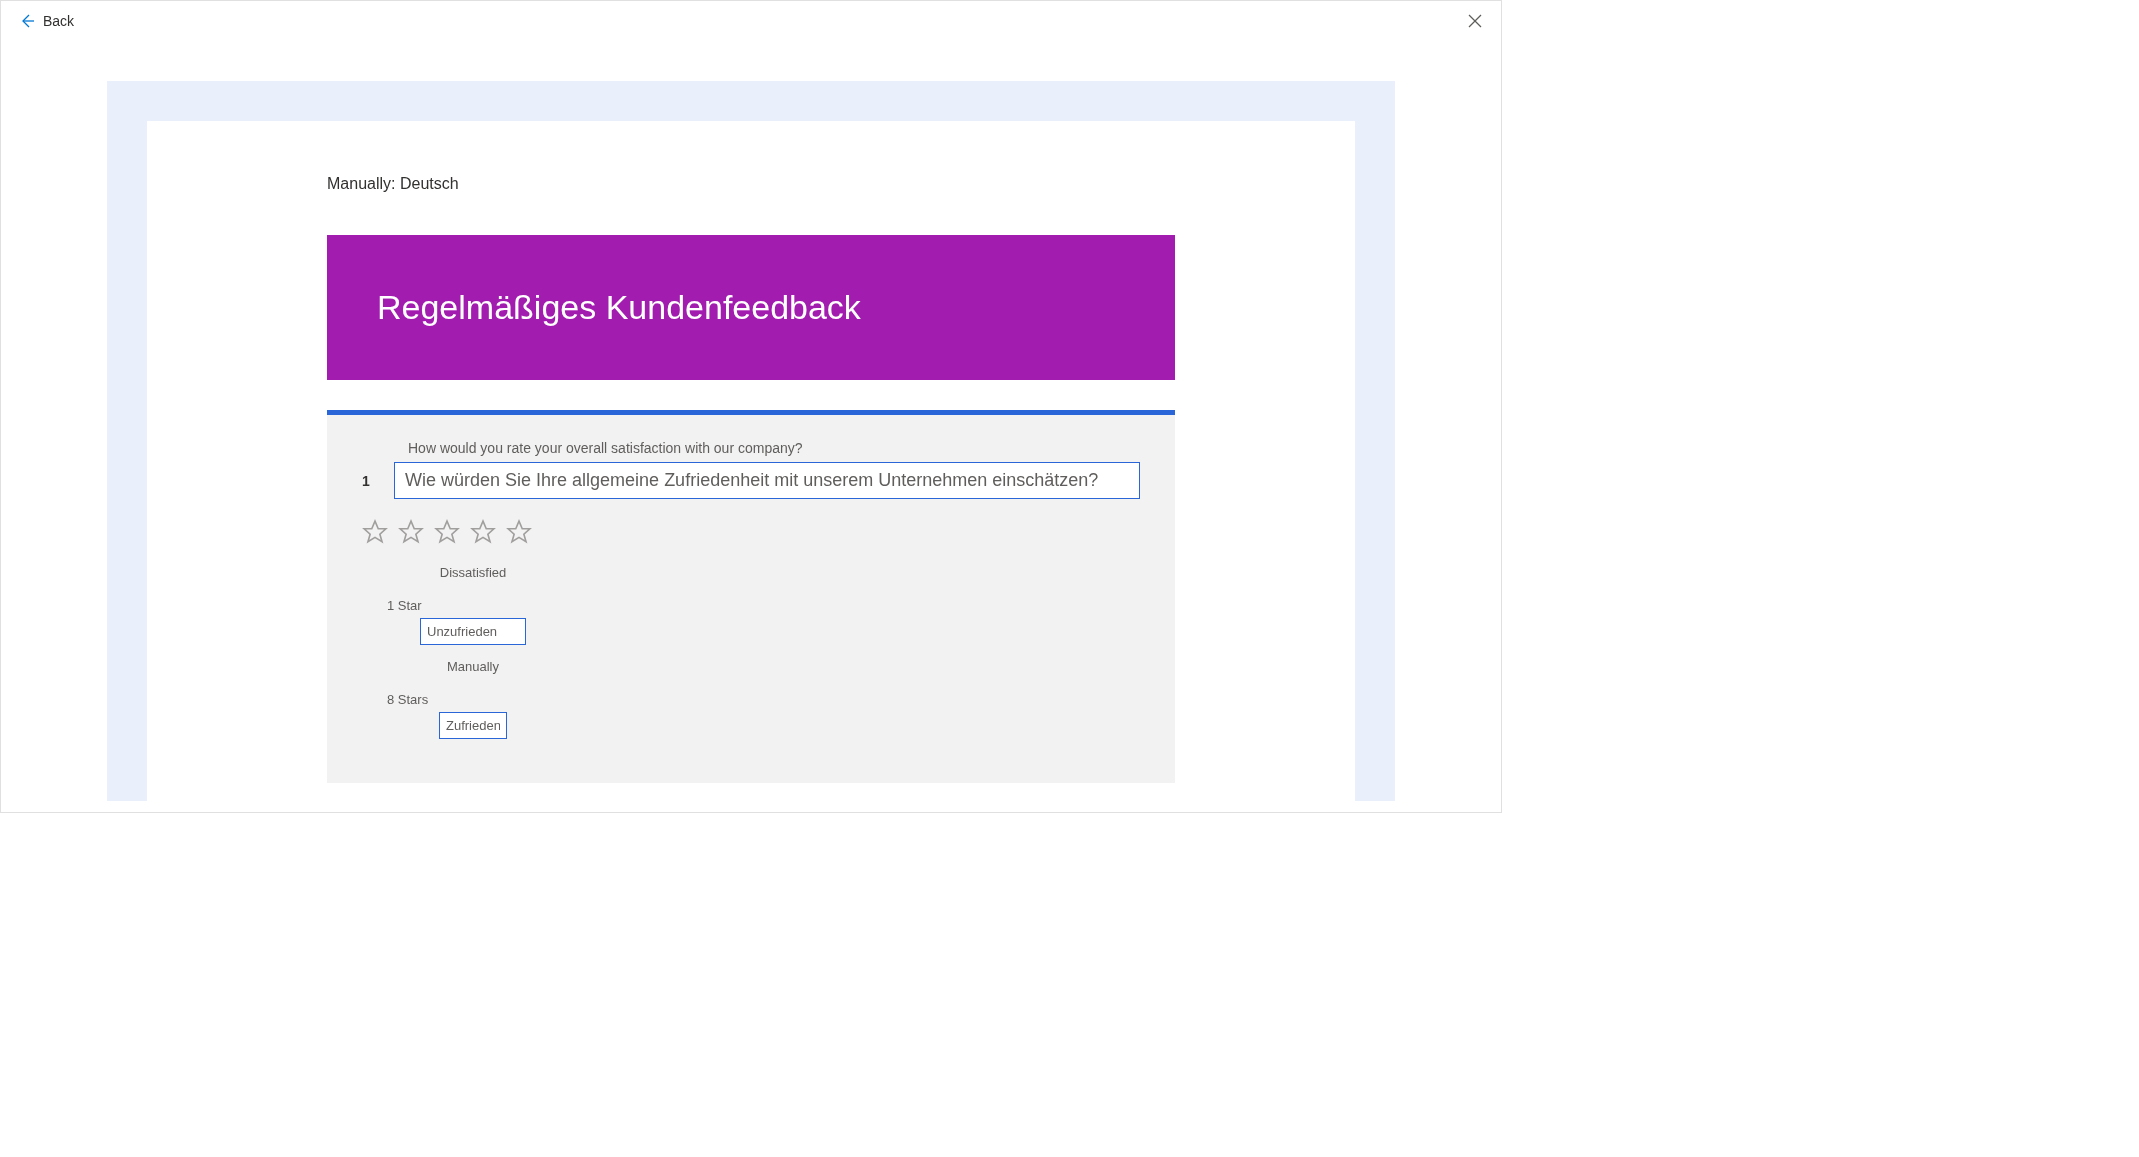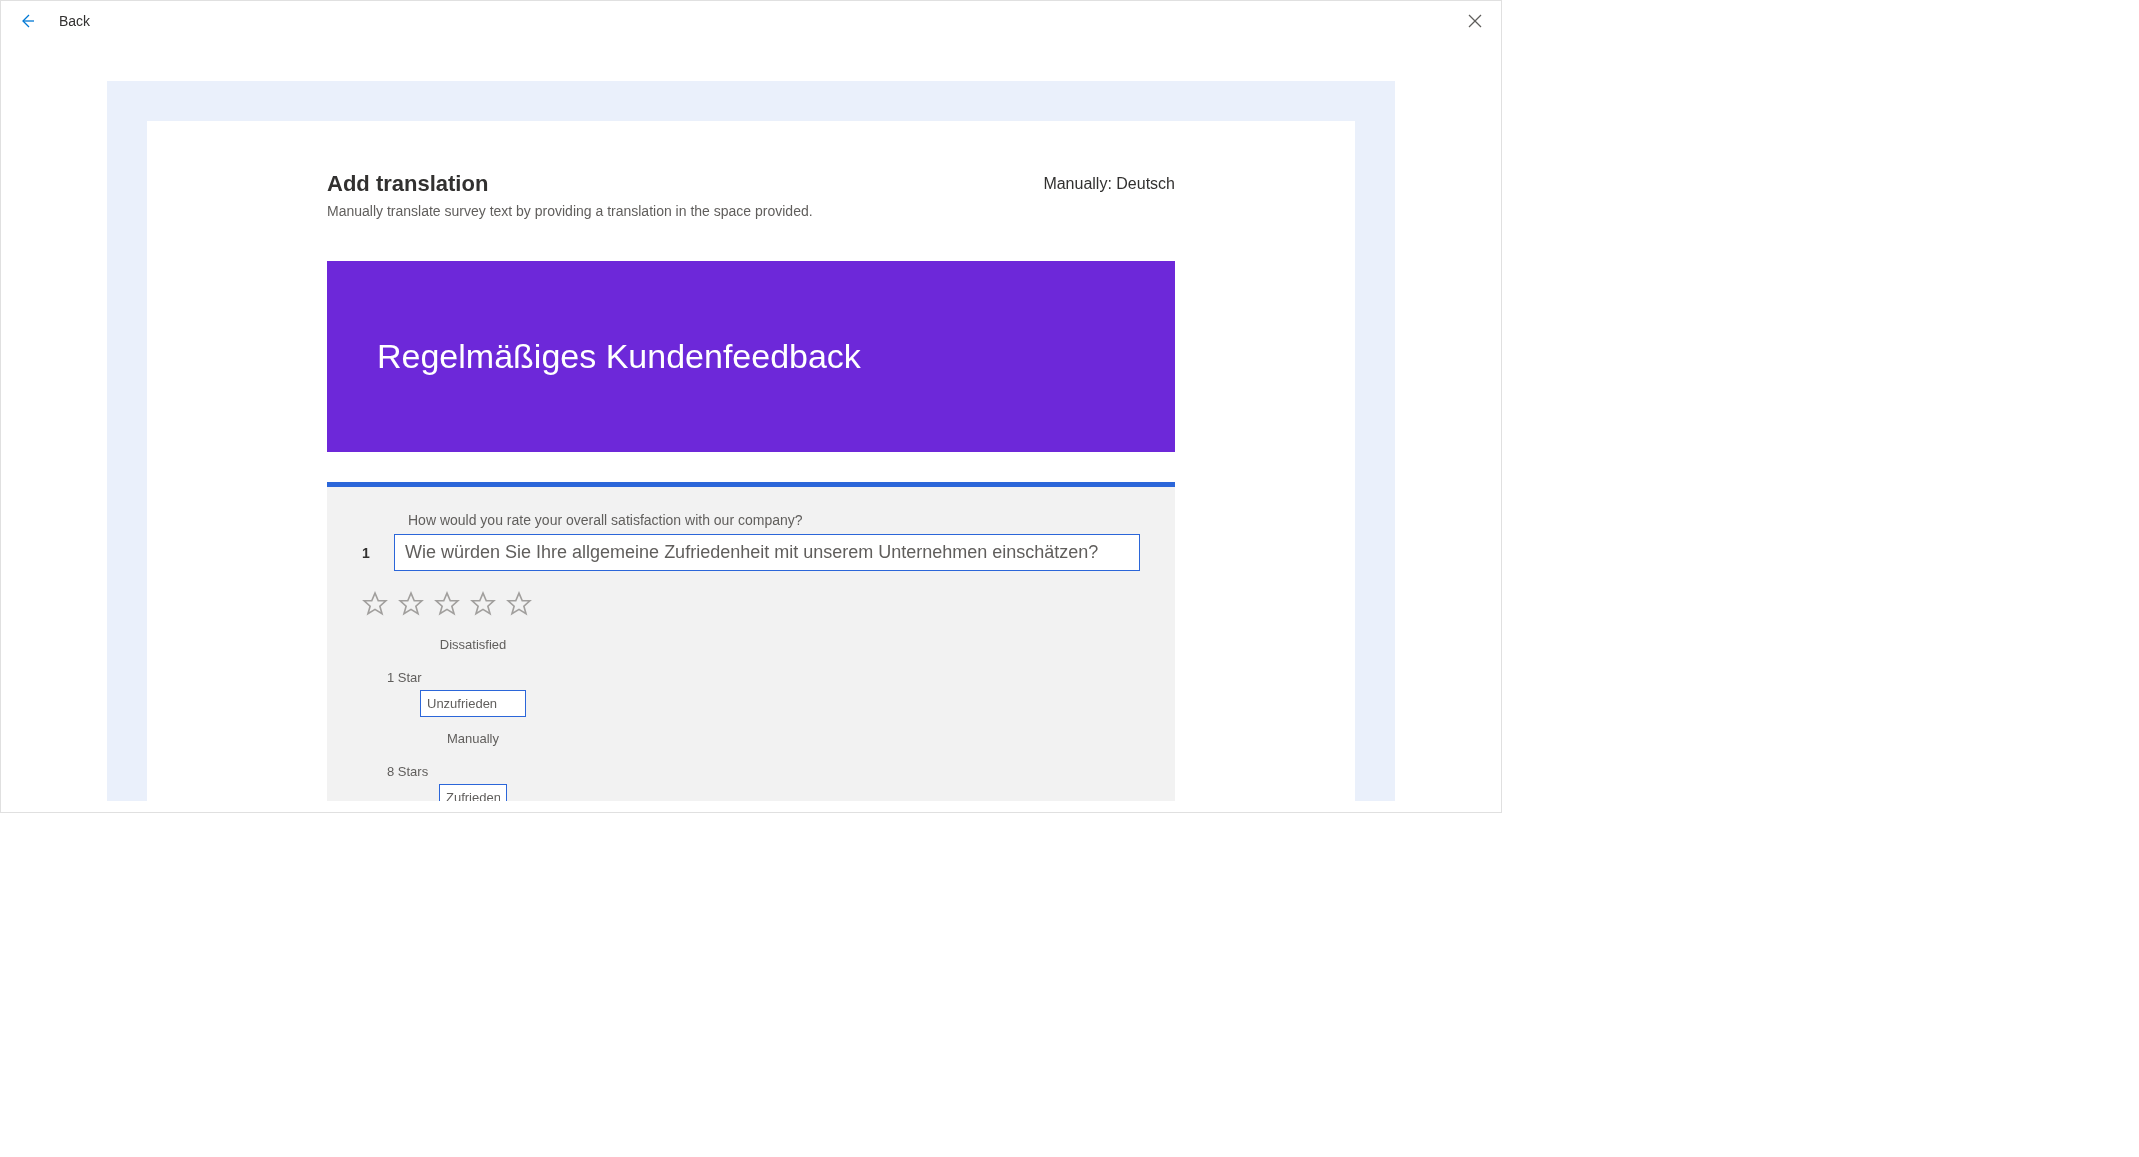--- a/index.html
+++ b/index.html
@@ -17,21 +17,21 @@
     }
     .top-bar {
       display: flex;
       align-items: center;
       justify-content: space-between;
       padding: 12px 18px;
     }
     .back-button {
       display: flex;
       align-items: center;
-      gap: 24px;
+      gap: 8px;
       cursor: pointer;
       color: #323130;
     }
     .back-arrow {
       width: 16px;
       height: 16px;
       color: #0078d4;
     }
     .back-label {
       font-size: 14px;
@@ -69,23 +69,23 @@
       font-size: 16px;
       color: #323130;
       margin-top: 4px;
     }
     .subtitle {
       font-size: 14px;
       color: #605e5c;
       margin-top: 6px;
     }
     .survey-title-banner {
-      background: #6d28d9;
+      background: #a21caf;
       margin-top: 42px;
-      padding: 76px 50px;
+      padding: 53px 50px;
     }
     .survey-title-text {
       color: #ffffff;
       font-size: 34px;
       font-weight: 400;
     }
     .question-block {
       margin-top: 30px;
       border-top: 5px solid #2b66d9;
       background: #f2f2f2;
@@ -179,24 +179,20 @@
   </div>
   <svg class="close-button" viewBox="0 0 16 16" stroke="currentColor" stroke-width="1.2">
     <line x1="2" y1="2" x2="14" y2="14"></line>
     <line x1="14" y1="2" x2="2" y2="14"></line>
   </svg>
 </div>
 
 <div class="outer-container">
   <div class="inner-container">
     <div class="header-row">
-      <div>
-        <h1 class="page-title">Add translation</h1>
-        <p class="subtitle">Manually translate survey text by providing a translation in the space provided.</p>
-      </div>
       <div class="language-label">
         <span>Manually: </span><span>Deutsch</span>
       </div>
     </div>
 
     <div class="survey-title-banner">
       <div class="survey-title-text">Regelmäßiges Kundenfeedback</div>
     </div>
 
     <div class="question-block">

